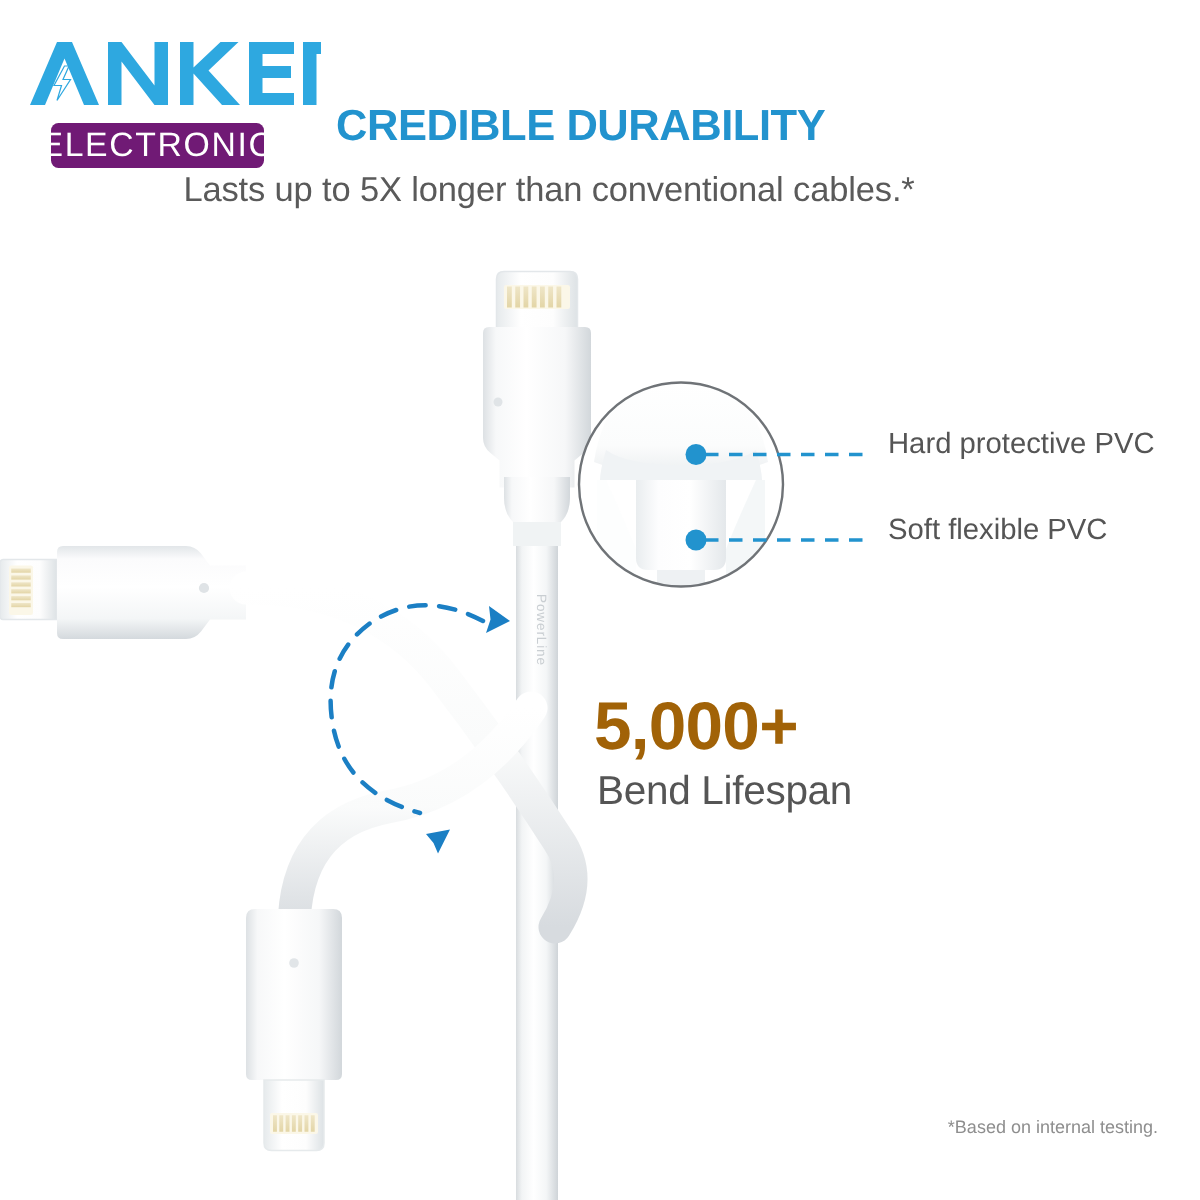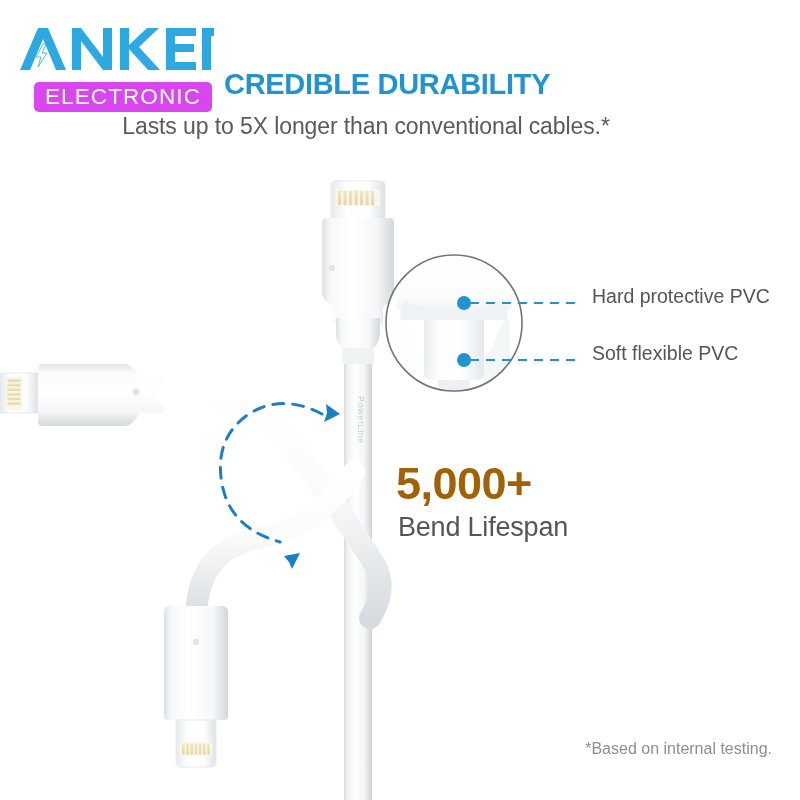--- a/index.html
+++ b/index.html
@@ -10,22 +10,22 @@
     position:relative;
     overflow:hidden;
   }
   #stage { position:relative; width:800px; height:800px; background:#fff; }
 
   
   .logo-wrap { position:absolute; left:18px; top:26px; width:200px; height:74px; }
   .logo-anker { position:absolute; left:0; top:0; width:200px; height:46px; }
   .logo-badge {
     position:absolute; left:16px; top:56px;
-    width:178px; height:30px;
-    background:#d946ef; border-radius:5px;
+    width:142px; height:30px;
+    background:#701a75; border-radius:5px;
     display:flex; align-items:center; justify-content:center;
   }
   .logo-badge span {
     color:#ffffff; font-size:22.5px; font-weight:400;
     letter-spacing:1.1px; line-height:1;
     font-family:"Liberation Sans", sans-serif;
   }
   .headline {
     position:absolute; left:224px; top:68px;
     font-size:29px; font-weight:bold; color:#2293ce;
@@ -50,21 +50,21 @@
     font-size:45px; font-weight:bold; color:#a16207; letter-spacing:-0.5px;
   }
   .stat-cap {
     position:absolute; left:398px; top:512px;
     font-size:27px; color:#555555; letter-spacing:-0.2px;
   }
 
   
   .footnote {
     position:absolute; right:28px; bottom:42px;
-    font-size:16px; color:#8e8e8e;text-align:right;
+    font-size:12px; color:#8e8e8e;text-align:right;
   }
 
   svg.art { position:absolute; left:0; top:0; width:800px; height:800px; }
 </style>
 </head>
 <body>
 
 <div id="stage">
 
   <svg class="art" viewBox="0 0 800 800">

